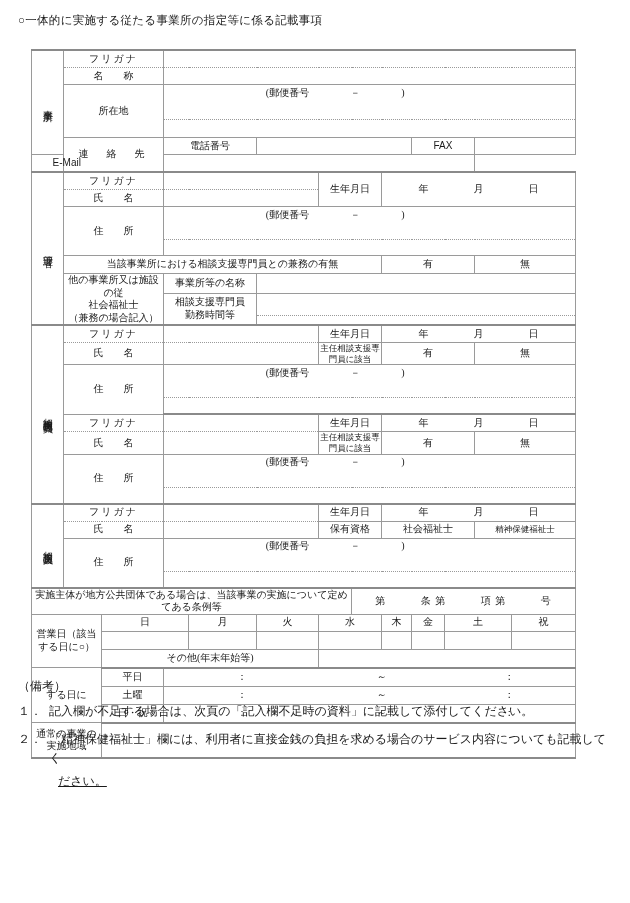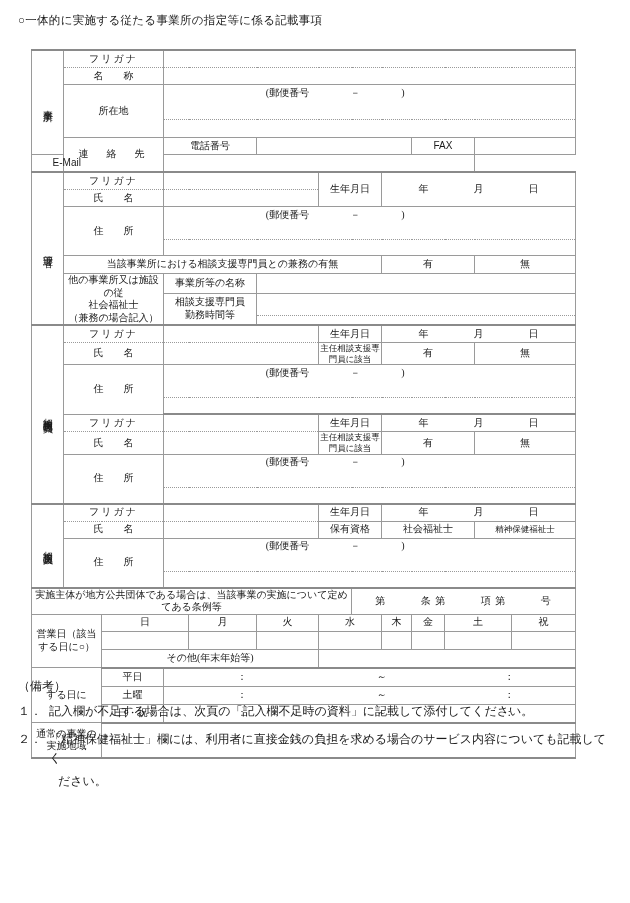--- a/index.html
+++ b/index.html
@@ -110,21 +110,21 @@
     line-height: 1.2;
   }
   .notes .note-head { margin-bottom: 9px; }
   .note-item {
     display: flex;
     margin-bottom: 9px;
     line-height: 1.55;
   }
   .note-num { width: 22px; flex: 0 0 22px; }
   .note-body { flex: 1; padding-left: 9px; }
-  .note-cont { padding-left: 40px; margin-top: -2px; }
+  .note-cont { padding-left: 40px; margin-top: -2px; text-decoration: underline; }
 </style>
 </head>
 <body>
 
 <div class="page">
 
   <div class="doc-title">○一体的に実施する従たる事業所の指定等に係る記載事項</div>
 
   <table class="form-table">
     <colgroup>

